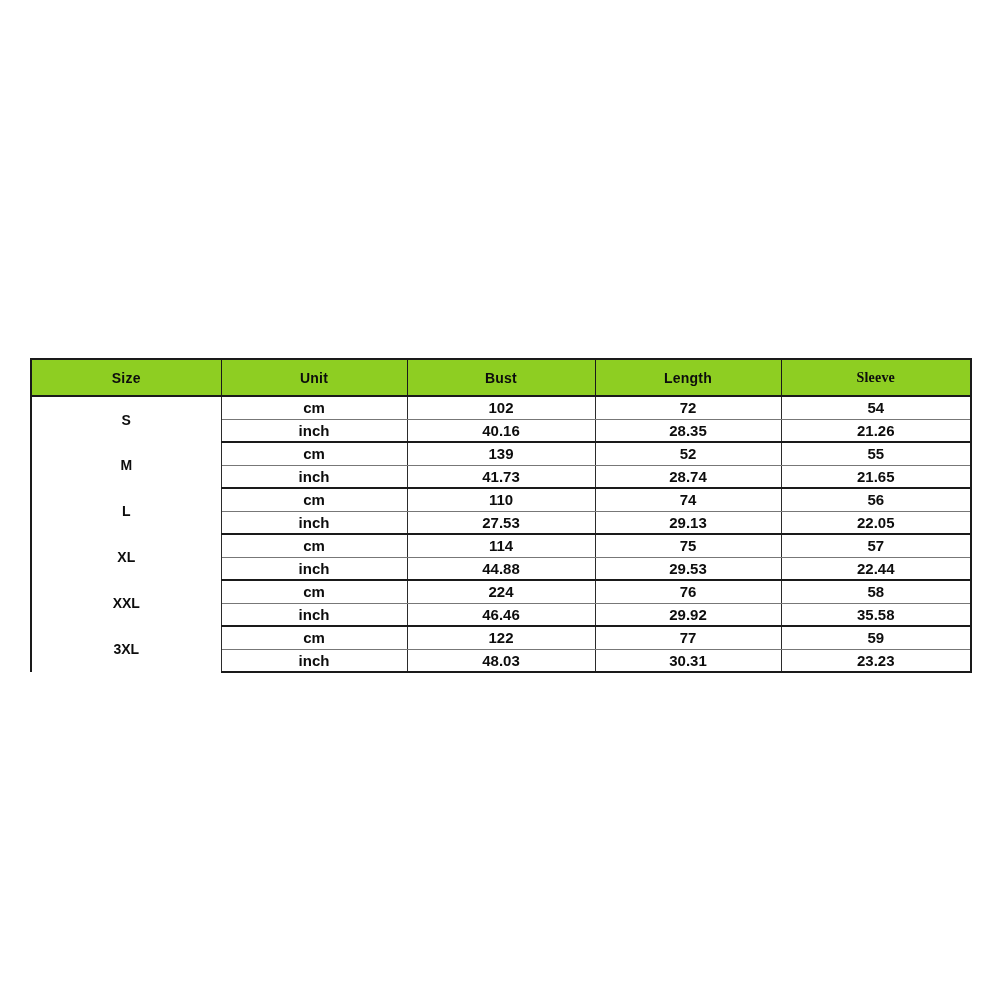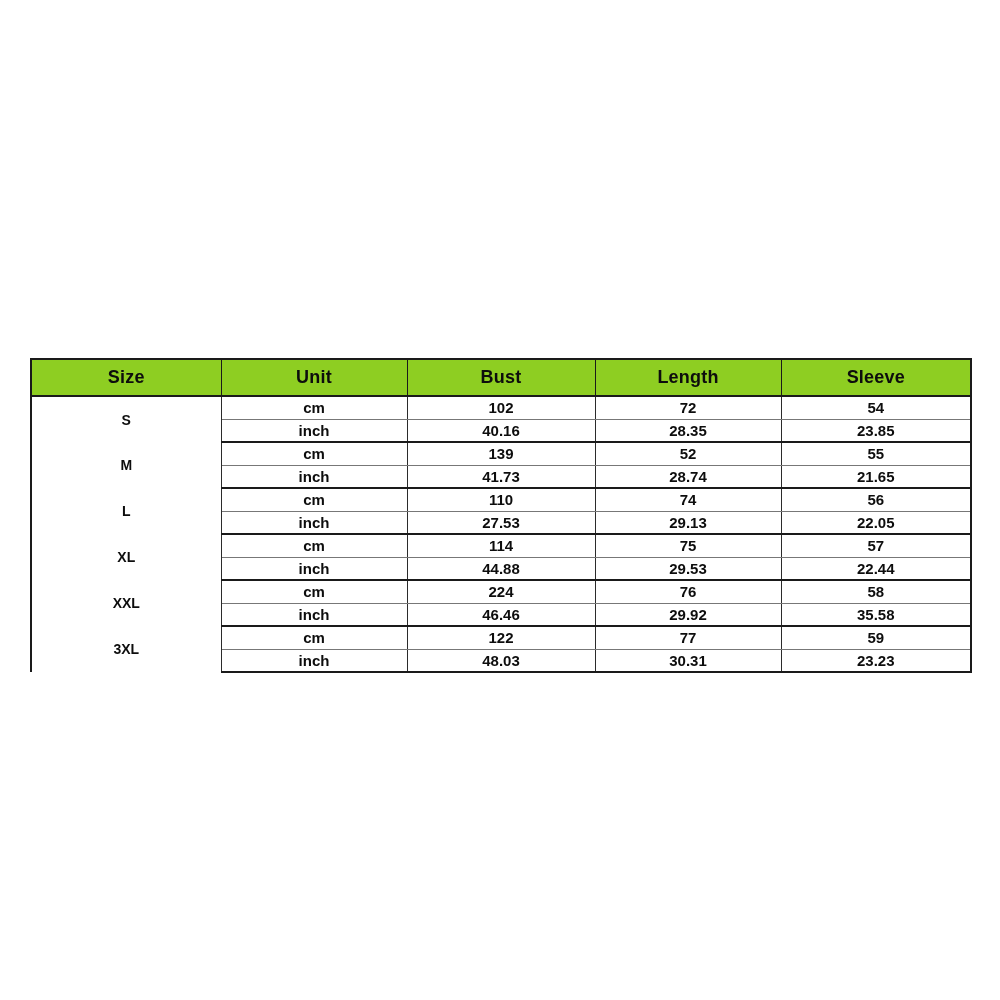--- a/index.html
+++ b/index.html
@@ -42,29 +42,29 @@
     font-weight: bold;
     color: #0d0d0d;
     padding: 0;
     box-sizing: border-box;
   }
 
   
   table.size-chart thead th {
     background: #8ECE22;
     height: 37px;
-    font-size: 18px;
+    font-size: 14px;
     letter-spacing: 0.2px;
     border-top: 2px solid #1a1a1a;
     border-bottom: 2px solid #1a1a1a;
     border-left: 1px solid #1a1a1a;
     border-right: 1px solid #1a1a1a;
   }
   table.size-chart thead th.first { border-left: 2px solid #1a1a1a; }
-  table.size-chart thead th.last  { border-right: 2px solid #1a1a1a; }
+  table.size-chart thead th.last  { border-right: 2px solid #1a1a1a; font-family: Liberation Serif, serif; }
 
   
   table.size-chart tbody td {
     height: 23px;
     font-size: 15px;
     border-left: 1px solid #2b2b2b;
     border-right: 1px solid #2b2b2b;
   }
   table.size-chart tbody td.size-cell {
     font-size: 14px;
@@ -114,21 +114,21 @@
           <td class="size-cell" rowspan="2">S</td>
           <td class="unit">cm</td>
           <td class="meas">102</td>
           <td class="meas">72</td>
           <td class="meas last-col">54</td>
         </tr>
         <tr class="group-end">
           <td class="unit">inch</td>
           <td class="meas">40.16</td>
           <td class="meas">28.35</td>
-          <td class="meas last-col">23.85</td>
+          <td class="meas last-col">21.26</td>
         </tr>
         <tr class="row-cm">
           <td class="size-cell" rowspan="2">M</td>
           <td class="unit">cm</td>
           <td class="meas">139</td>
           <td class="meas">52</td>
           <td class="meas last-col">55</td>
         </tr>
         <tr class="group-end">
           <td class="unit">inch</td>

